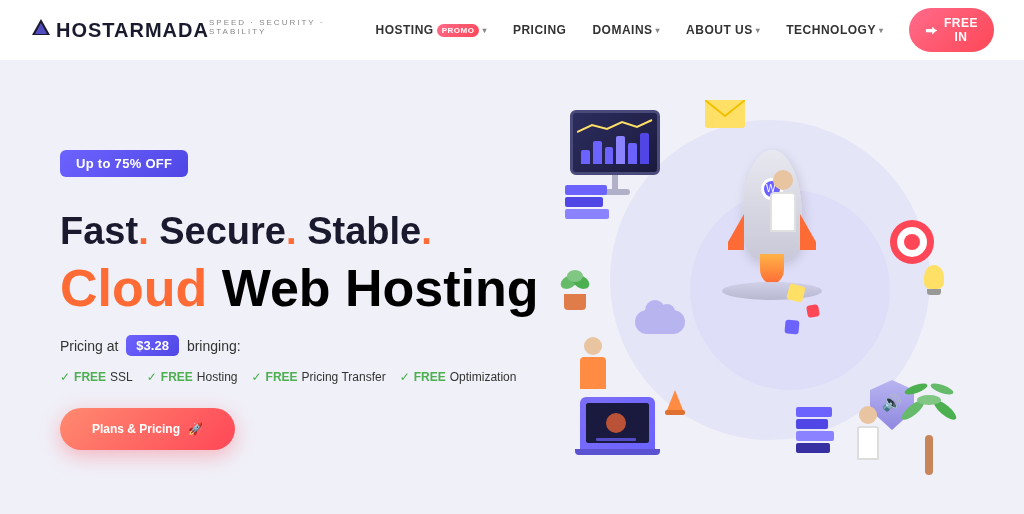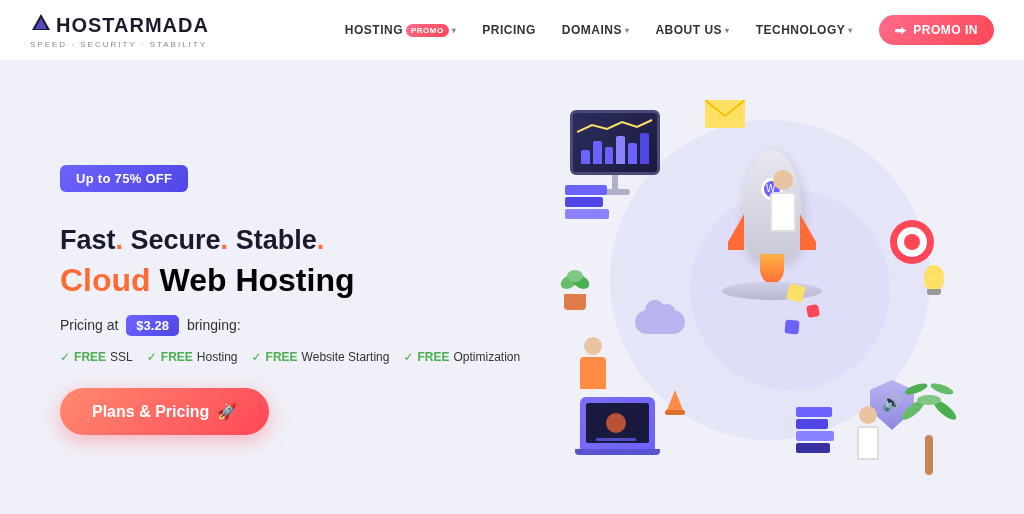--- a/index.html
+++ b/index.html
@@ -15,21 +15,21 @@
     .navbar {
       background: #fff;
       display: flex;
       align-items: center;
       padding: 0 30px;
       height: 60px;
       box-shadow: 0 1px 4px rgba(0,0,0,0.08);
     }
     .logo-area {
       display: flex;
-      flex-direction: column;
+      flex-direction: row;
       align-items: flex-start;
       margin-right: auto;
     }
     .logo-name {
       font-size: 20px;
       font-weight: 900;
       color: #1a1a2e;
       letter-spacing: 1px;
       display: flex;
       align-items: center;
@@ -108,29 +108,29 @@
       background: linear-gradient(135deg, #6c63ff, #4f46e5);
       color: #fff;
       font-size: 13px;
       font-weight: 800;
       padding: 6px 16px;
       border-radius: 6px;
       margin-bottom: 33px;
       letter-spacing: 0.3px;
     }
     .hero-title {
-      font-size: 27px;
+      font-size: 38px;
       font-weight: 900;
       line-height: 1.15;
       color: #1a1a2e;
       margin-bottom: 6px;
     }
     .dot-orange { color: #ff6b35; }
     .hero-title-line2 {
-      font-size: 32px;
+      font-size: 52px;
       font-weight: 900;
       line-height: 1.15;
       margin-bottom: 16px;
     }
     .cloud-word { color: #ff6b35; }
     .hero-subtitle {
       font-size: 14px;
       color: #555;
       line-height: 1.6;
       margin-bottom: 18px;
@@ -172,25 +172,25 @@
     .feature-free {
       color: #4caf50;
       font-weight: 700;
     }
     .btn-plans {
       background: linear-gradient(135deg, #ff8a70, #ff4757);
       color: #fff;
       border: none;
       padding: 14px 32px;
       border-radius: 30px;
-      font-size: 16px;
+      font-size: 12px;
       font-weight: 700;
       cursor: pointer;
       display: inline-flex;
-      align-items: flex-end;
+      align-items: center;
       gap: 8px;
       box-shadow: 0 6px 20px rgba(255,71,87,0.35);
     }
 
     
     .hero-illustration {
       flex: 1;
       position: relative;
       height: 420px;
       margin-left: 20px;
@@ -546,21 +546,21 @@
     <div class="nav-item">
       <span>ABOUT US</span>
       <span class="nav-chevron">▾</span>
     </div>
     <div class="nav-item">
       <span>TECHNOLOGY</span>
       <span class="nav-chevron">▾</span>
     </div>
     <button class="btn-signin">
       <span>⮕</span>
-      <span>PROMO IN</span>
+      <span>FREE IN</span>
     </button>
   </div>
 </nav>
 
 <section class="hero">
   <div class="hero-content">
 
     <div class="promo-badge">Up to 75% OFF</div>
 
     <div class="hero-title">
@@ -587,21 +587,21 @@
         <span> SSL</span>
       </div>
       <div class="feature-item">
         <span class="check-icon">✓</span>
         <span class="feature-free">FREE</span>
         <span> Hosting</span>
       </div>
       <div class="feature-item">
         <span class="check-icon">✓</span>
         <span class="feature-free">FREE</span>
-        <span> Website Starting</span>
+        <span> Pricing Transfer</span>
       </div>
       <div class="feature-item">
         <span class="check-icon">✓</span>
         <span class="feature-free">FREE</span>
         <span> Optimization</span>
       </div>
     </div>
 
     <button class="btn-plans">
       <span>Plans &amp; Pricing</span>

